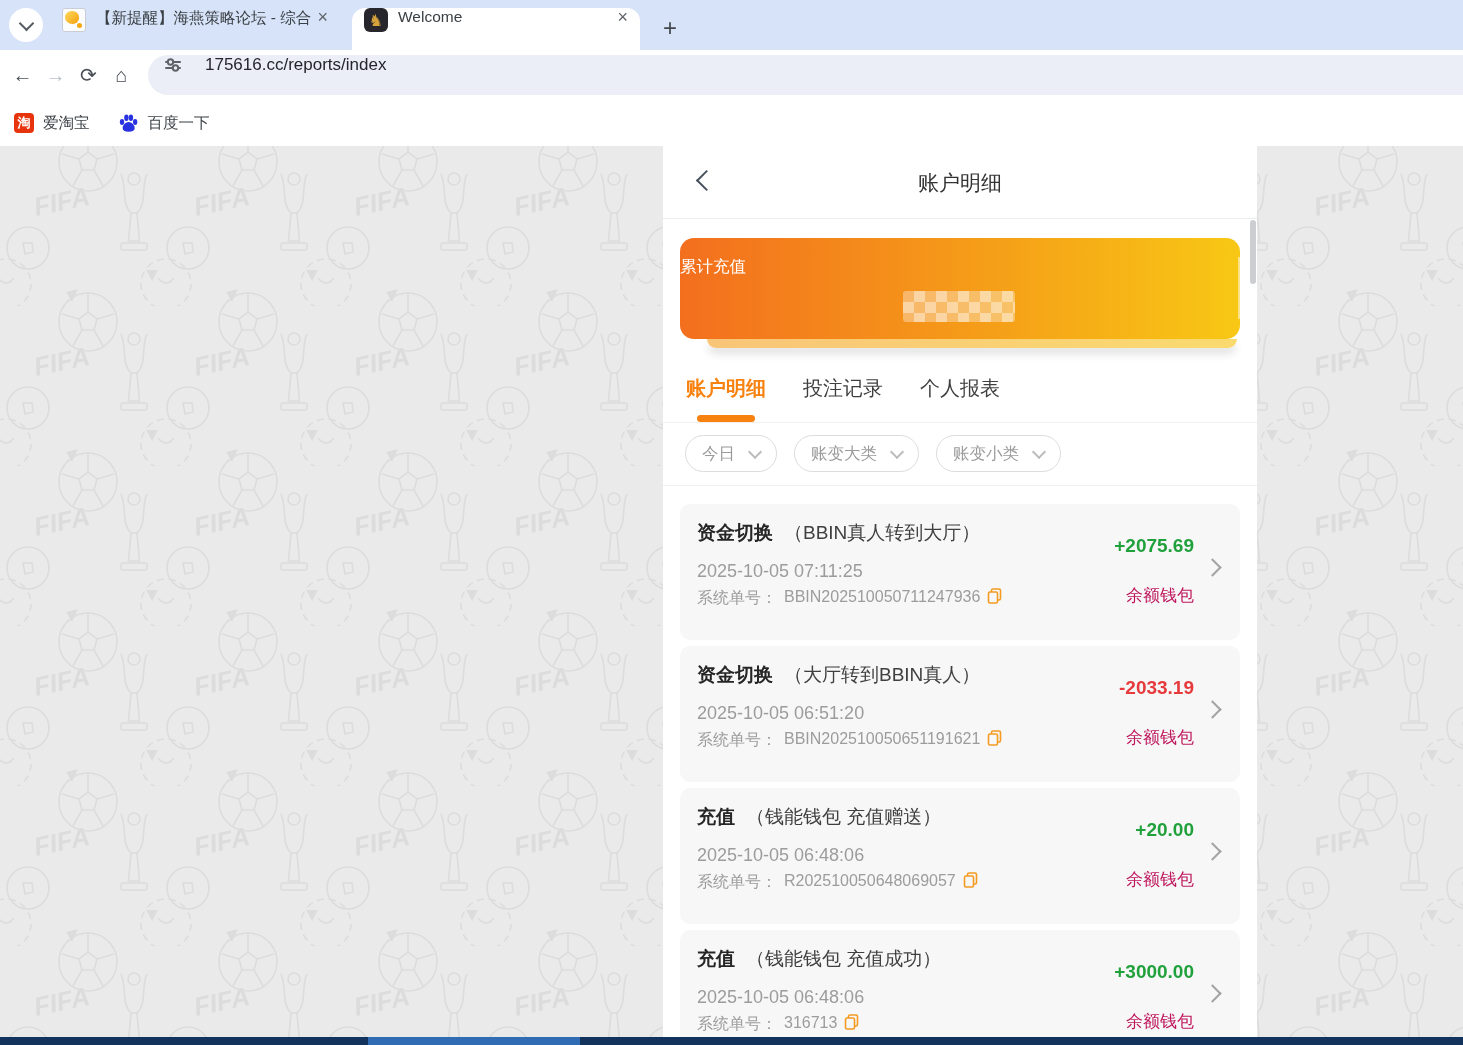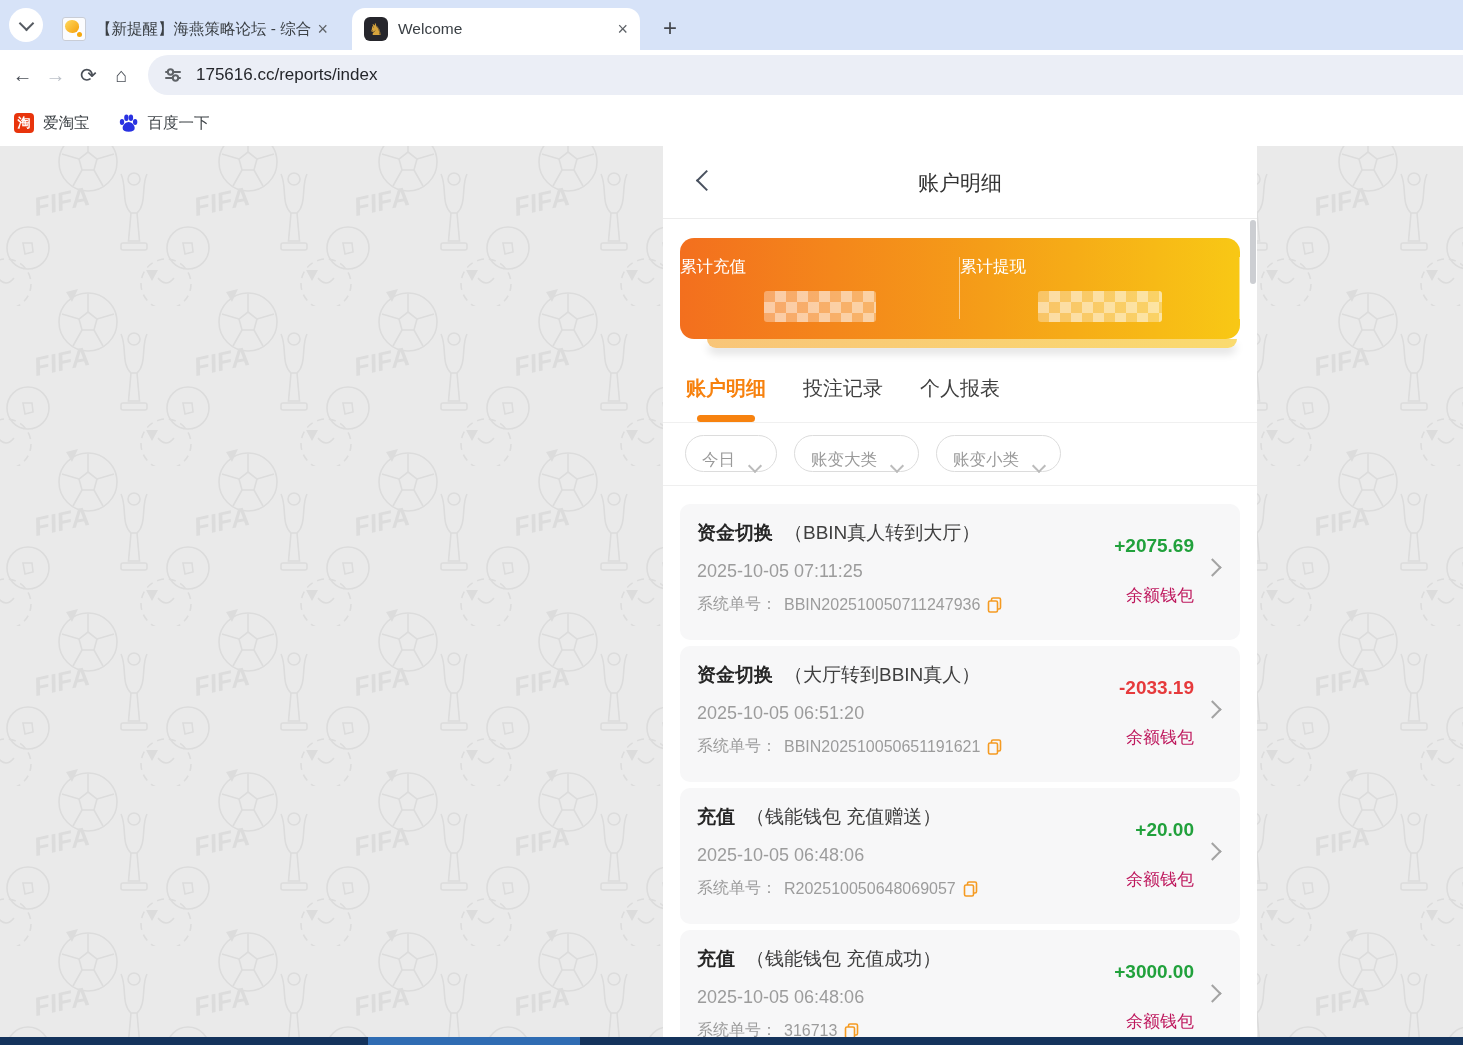--- a/index.html
+++ b/index.html
@@ -5,39 +5,39 @@
   html,body{margin:0;padding:0;}
   body{width:1463px;height:1045px;overflow:hidden;font-family:"Liberation Sans","DejaVu Sans",sans-serif;
        -webkit-font-smoothing:antialiased;background:#fff;}
   .screen{position:relative;width:1463px;height:1045px;overflow:hidden;}
 
   
   .tabstrip{position:relative;height:50px;background:#d7e3f8;display:flex;align-items:flex-end;padding-left:50px;box-sizing:border-box;}
   .tab-search{position:absolute;left:9px;top:8px;width:34px;height:34px;border-radius:50%;background:#fff;
               display:flex;align-items:center;justify-content:center;cursor:pointer;}
   .cdown{width:9px;height:9px;border-right:2px solid #575c63;border-bottom:2px solid #575c63;transform:rotate(45deg);margin-top:-4px;}
-  .tab{height:42px;display:flex;align-items:center;box-sizing:border-box;padding:0 8px 0 12px;cursor:pointer;}
+  .tab{height:42px;display:flex;box-sizing:border-box;padding:0 8px 0 12px;cursor:pointer;}
   .tab.inactive{width:290px;}
   .tab.active{width:288px;margin-left:12px;background:#fff;border-radius:13px 13px 0 0;}
   .tab-title{flex:1;font-size:15.5px;color:#3b4045;white-space:nowrap;overflow:hidden;margin-left:10px;}
   .tab-close{font-size:18px;color:#5f6368;padding:0 4px;line-height:1;cursor:pointer;}
   .fav1{position:relative;width:22px;height:22px;background:#fbfcfe;border:1px solid #c9cdd6;border-radius:3px;flex:none;overflow:hidden;}
   .fav1 .blob{position:absolute;left:2px;top:2px;width:14px;height:13px;border-radius:50% 50% 46% 54%;
               background:linear-gradient(135deg,#ffd95e,#f5a00c);}
   .fav1 .dot{position:absolute;right:3px;bottom:3px;width:5px;height:5px;border-radius:50%;background:#f5a80e;}
   .fav2{width:24px;height:24px;background:#26262c;border-radius:6px;flex:none;color:#d7a43c;font-size:16px;
         display:flex;align-items:center;justify-content:center;}
   .newtab{margin:0 0 10px 16px;font-size:24px;color:#44474d;width:28px;text-align:center;cursor:pointer;line-height:1;}
 
   
   .toolbar{height:50px;background:#fff;display:flex;align-items:center;padding-left:6px;}
   .navicon{width:33px;text-align:center;font-size:20px;color:#4a4f57;cursor:pointer;line-height:1;}
   .navicon.disabled{color:#bcc1c8;}
   .urlbar{flex:1;height:40px;margin-left:10px;background:#ebeef6;border-radius:20px 0 0 20px;display:flex;
-          align-items:center;padding-left:15px;gap:13px;cursor:text;}
+          align-items:flex-start;padding-left:15px;gap:22px;cursor:text;}
   .urltext{font-size:17px;color:#24262b;}
 
   
   .bookmarks{height:46px;background:#fff;display:flex;align-items:center;padding-left:14px;}
   .bm{display:flex;align-items:center;gap:9px;font-size:15.5px;color:#3e4347;cursor:pointer;margin-right:28px;}
   .tb-ico{width:20px;height:20px;background:#e8340c;border-radius:4px;color:#fff;font-size:13px;font-weight:bold;
           display:flex;align-items:center;justify-content:center;}
 
   
   .content{position:absolute;left:0;right:0;top:146px;bottom:0;overflow:hidden;background:#eaeaea;}
@@ -63,31 +63,31 @@
              background:linear-gradient(90deg,rgba(245,166,48,.65),rgba(248,203,50,.7));
              box-shadow:0 6px 9px rgba(0,0,0,.12);}
 
   .apptabs{display:flex;gap:37px;padding:27px 0 0 23px;}
   .apptab{font-size:20px;color:#3f3f3f;cursor:pointer;}
   .apptab.on{color:#f7820f;font-weight:bold;}
   .apptab.on::after{content:"";display:block;width:58px;height:7px;margin:13px auto 0;border-radius:4px;background:#f7820f;}
   .tabline{height:1px;background:#f0f0f0;margin-top:0px;}
 
   .filters{display:flex;gap:17px;padding:12px 0 13px 22px;border-bottom:1px solid #efefef;}
-  .pill{height:37px;border:1px solid #dcdcdc;border-radius:19px;display:flex;align-items:flex-end;
+  .pill{height:37px;border:1px solid #dcdcdc;border-radius:19px;display:flex;align-items:center;
         padding:0 16px;color:#9a9a9a;font-size:16.5px;gap:15px;box-sizing:border-box;cursor:pointer;background:#fff;}
   .dchev{width:8px;height:8px;border-right:2px solid #bbb;border-bottom:2px solid #bbb;transform:rotate(45deg);margin-top:-4px;}
 
   .txnlist{padding-top:18px;}
   .txn{position:relative;height:136px;margin:0 17px 6px;border-radius:10px;background:#f7f7f8;box-sizing:border-box;
        padding:16px 46px 0 17px;display:flex;justify-content:space-between;cursor:pointer;}
   .txn-title{font-size:19px;color:#3f3f3f;}
   .txn-type{font-weight:bold;color:#262626;margin-right:11px;}
   .txn-time{margin-top:15px;font-size:18px;color:#9c9c9c;}
-  .txn-order{margin-top:12px;font-size:16px;color:#9c9c9c;display:flex;align-items:center;gap:7px;}
+  .txn-order{margin-top:6px;font-size:16px;color:#9c9c9c;display:flex;gap:7px;}
   .txn-right{flex:none;width:160px;text-align:right;padding-top:15px;}
   .amt{font-size:19px;font-weight:bold;}
   .amt.pos{color:#21a13c;} .amt.neg{color:#e63a3c;}
   .wallet{margin-top:27px;font-size:17px;color:#be185d;}
   .rchev{position:absolute;right:21px;top:57px;width:11px;height:11px;border-top:2px solid #a3a3a3;border-right:2px solid #a3a3a3;transform:rotate(45deg);}
 
   .sb{position:absolute;right:1px;top:74px;width:6px;height:64px;border-radius:3px;background:#ccced2;cursor:pointer;}
 
   .navy{position:absolute;left:0;right:0;bottom:0;height:8px;background:#14335c;}
   .navy .seg{position:absolute;left:368px;width:212px;top:0;bottom:0;background:#2f6cb3;}
@@ -198,24 +198,20 @@
         <i class="hback"></i>
         <div class="htitle">账户明细</div>
       </div>
 
       <div class="sumcard">
         <div class="sumcol">
           <div class="sumlabel">累计充值</div>
           <div class="mosaic m1"></div>
         </div>
         <i class="sumdiv"></i>
-        <div class="sumcol">
-          <div class="sumlabel">累计提现</div>
-          <div class="mosaic m2"></div>
-        </div>
         <i class="sumdiv"></i>
       </div>
       <div class="sumshadow"></div>
 
       <div class="apptabs">
         <div class="apptab on">账户明细</div>
         <div class="apptab">投注记录</div>
         <div class="apptab">个人报表</div>
       </div>
       <div class="tabline"></div>

